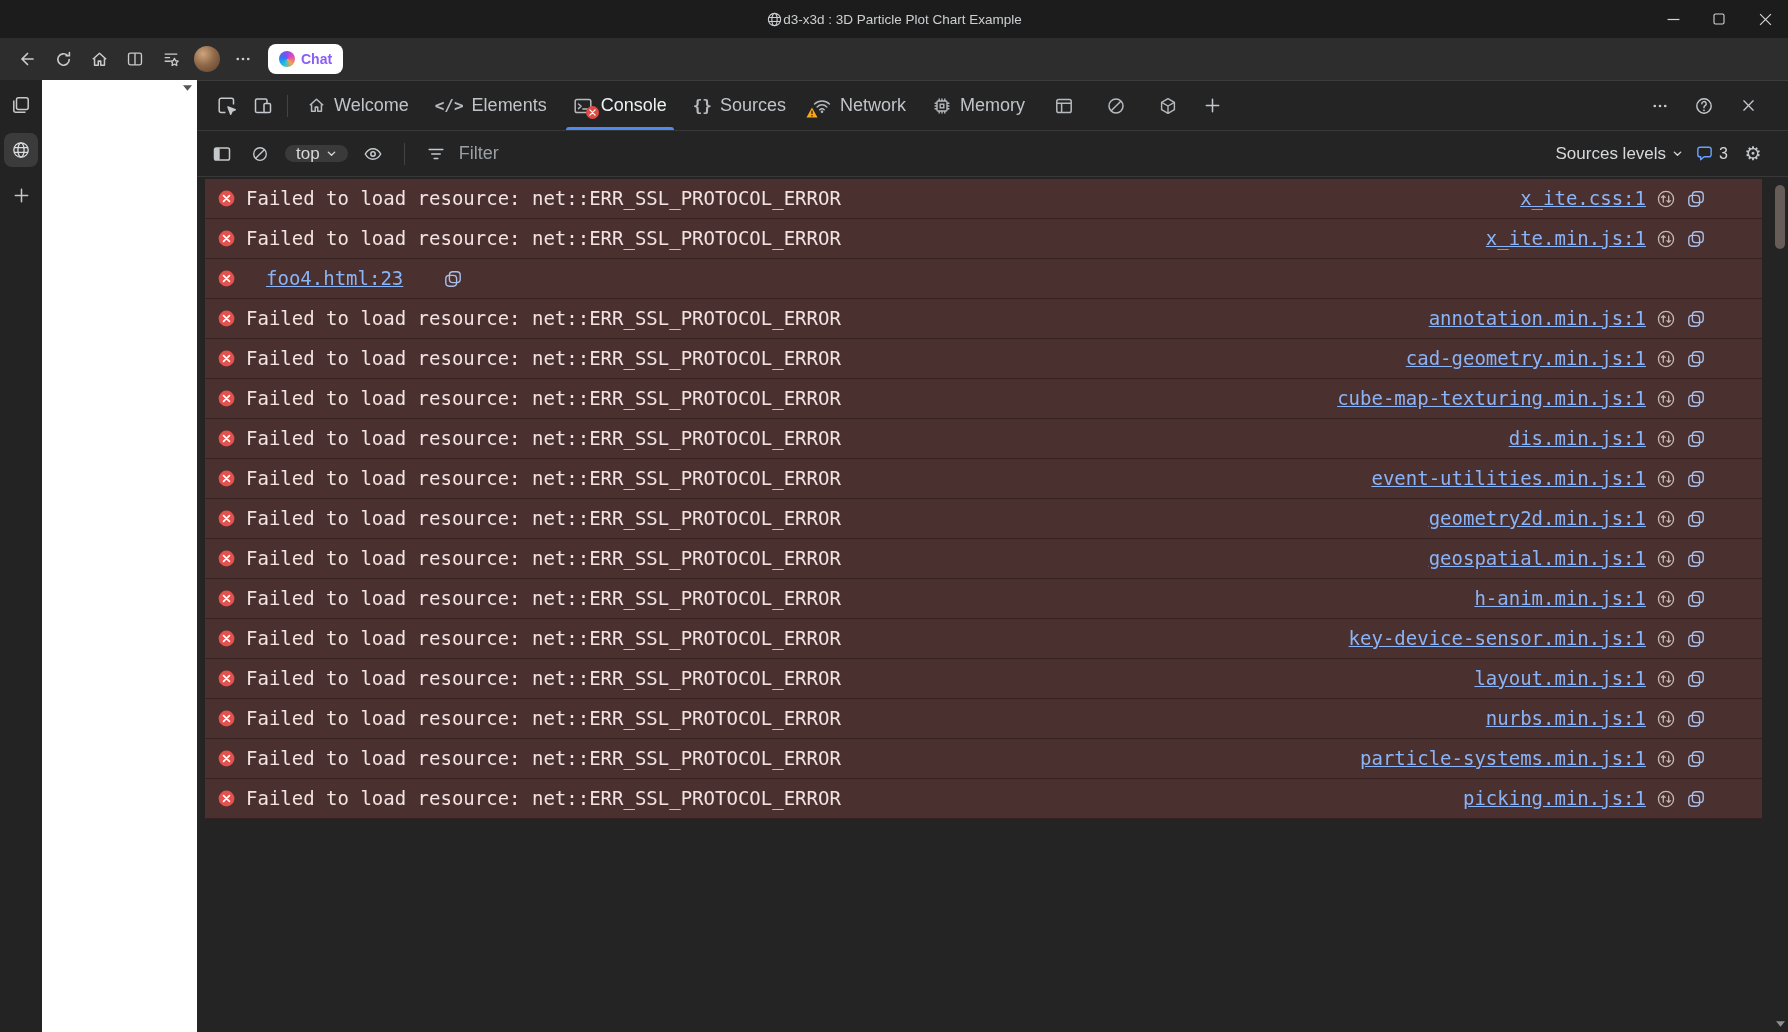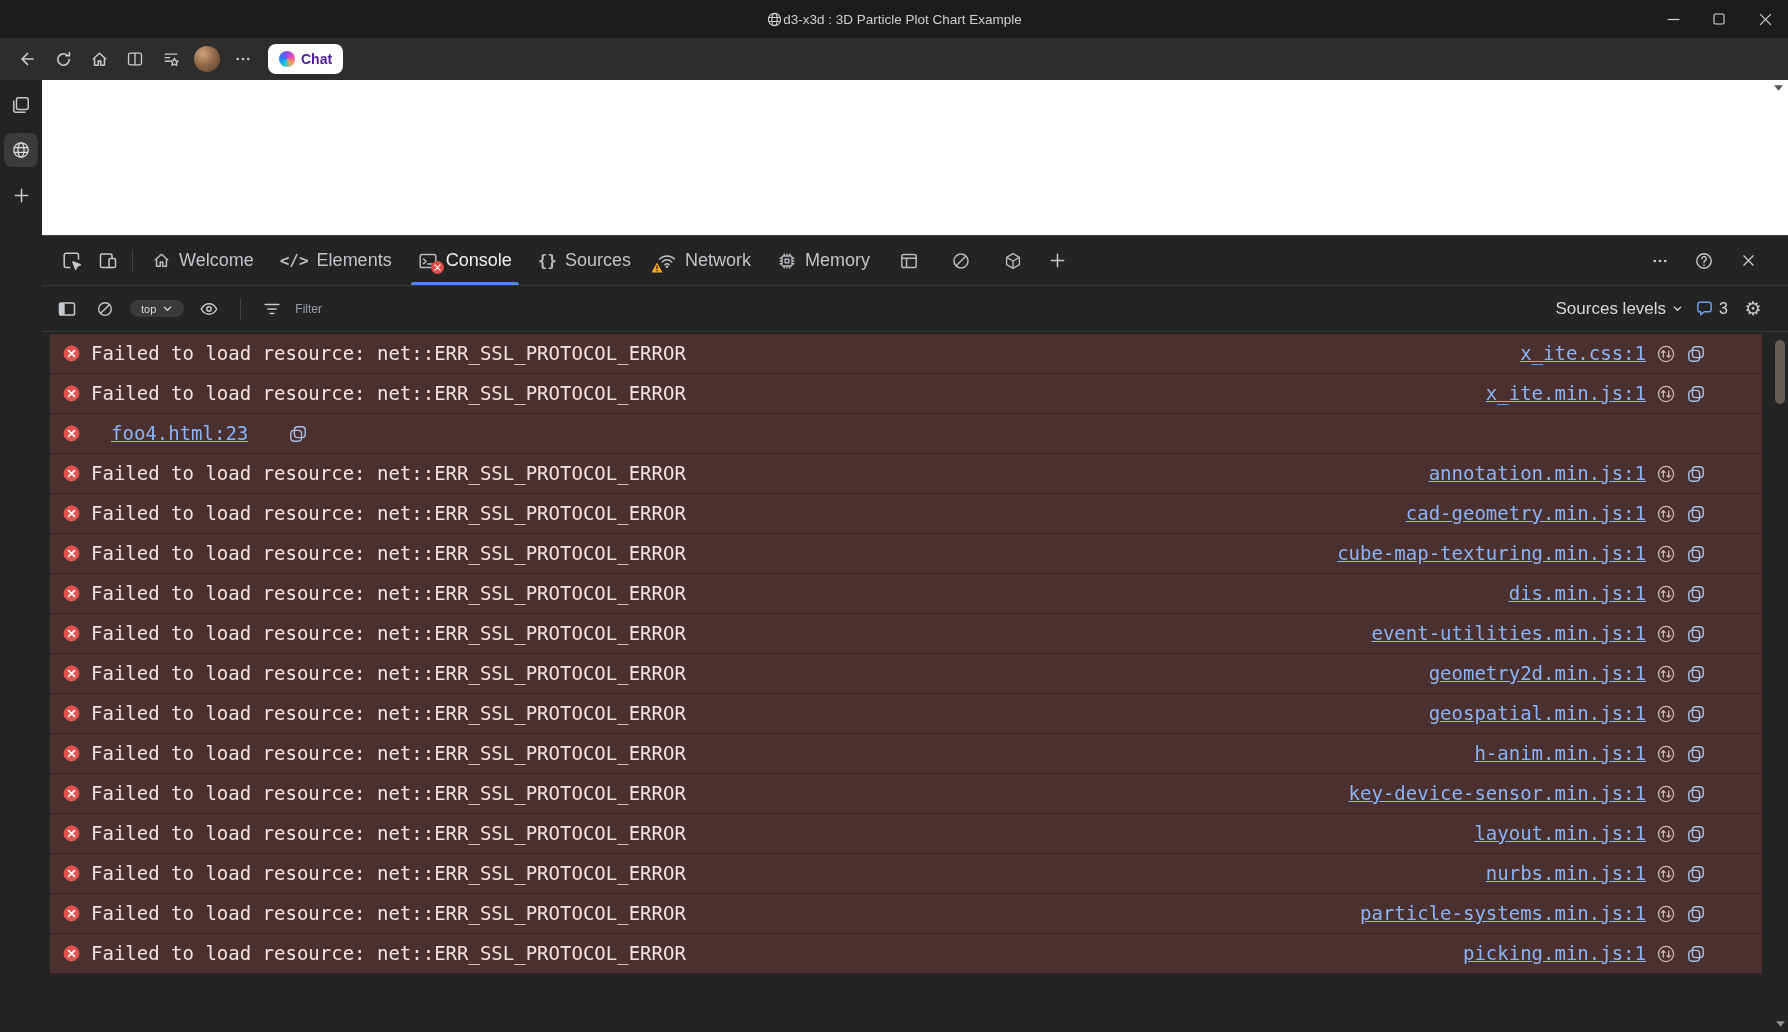--- a/index.html
+++ b/index.html
@@ -18,33 +18,33 @@
   
   .navbar { flex:0 0 42px; background:var(--navbar-bg,#2d2d2d); display:flex; align-items:center; padding:0 10px; gap:2px; }
   .nav-btn { width:34px; height:34px; border-radius:6px; display:flex; align-items:center; justify-content:center; color:#c9cbcd; }
   .addressbar { flex:1; height:31px; background:#1b1b1b; border-radius:16px; margin:0 8px;
                 display:flex; align-items:center; gap:9px; padding:0 6px 0 13px; }
   .url { flex:1; color:#dfe1e3; font-size:15px; white-space:nowrap; overflow:hidden; }
   .addr-ico { width:28px; height:28px; display:flex; align-items:center; justify-content:center; color:#c9cbcd; }
   .avatar { width:26px; height:26px; border-radius:50%; margin:0 4px;
             background:radial-gradient(circle at 35% 30%, #cfa47c 0%, #8d6748 48%, #5a402d 100%); }
   .chat-btn { height:30px; background:#ffffff; border-radius:8px; display:flex; align-items:center;
-              gap:6px; padding:0 11px; margin-left:6px; color:#4c1d95; font-size:14px; font-weight:700; }
+              gap:6px; padding:0 11px; margin-left:6px; color:#8b5cf6; font-size:14px; font-weight:700; }
   .copilot-logo { width:16px; height:16px; border-radius:50%;
               background:conic-gradient(from 210deg,#19c3e5,#2b7bf0,#8a4bf0,#e34bb5,#f0a54b,#19c3e5); }
 
   
   .bodyrow { flex:1; display:flex; min-height:0; }
   .vtabs { flex:0 0 42px; background:#232323; display:flex; flex-direction:column; align-items:center;
            padding-top:10px; gap:13px; }
   .vtab-btn { width:30px; height:30px; display:flex; align-items:center; justify-content:center; color:#c6c8ca; }
   .vtab-active { width:34px; height:34px; background:#3b3b3b; border-radius:8px;
                  display:flex; align-items:center; justify-content:center; color:#dcdee0; }
 
-  .main { flex:1; display:flex; flex-direction:column; min-width:0; }
+  .main { flex:1; display:flex; flex-direction:row; min-width:0; }
   .page { flex:0 0 155px; background:var(--page-bg,#ffffff); position:relative; }
   .page-scroll-arrow { position:absolute; top:5px; right:5px; line-height:0; }
 
   
   .devtools { flex:1; min-height:0; background:var(--devtools-bg,#242424); display:flex; flex-direction:column;
               border-top:1px solid #3c3c3c; }
 
   .dt-tabbar { flex:0 0 50px; display:flex; align-items:center; padding:0 22px 0 12px;
                border-bottom:1px solid #383838; color:#c5c9cd; }
   .dt-iconbtn { width:36px; height:36px; display:flex; align-items:center; justify-content:center; color:#c5c9cd; position:relative; }
@@ -59,22 +59,22 @@
   .glyph-ico { font-family:"DejaVu Sans Mono", monospace; font-size:16px; font-weight:bold; color:#b6babe; }
   .err-badge { position:absolute; right:-6px; bottom:-3px; width:13px; height:13px; border-radius:50%;
                background:var(--badge,#e04a45); display:flex; align-items:center; justify-content:center; }
   .warn-badge { position:absolute; left:-6px; bottom:-2px; line-height:0; }
   .dt-right { margin-left:auto; display:flex; align-items:center; gap:8px; }
 
   .dt-toolbar { flex:0 0 46px; display:flex; align-items:center; gap:12px; padding:0 22px 0 12px;
                 border-bottom:1px solid #383838; color:#c5c9cd; }
   .tb-ico { width:26px; height:26px; display:flex; align-items:center; justify-content:center; color:#c5c9cd; }
   .ctx-pill { height:17px; background:#3a3a3a; border-radius:14px; display:flex; align-items:center;
-              gap:6px; padding:0 11px; font-size:11px; color:#d6d8da; }
-  .filter-lbl { color:#9aa0a6; font-size:12px; margin-left:-2px; }
+              gap:6px; padding:0 11px; font-size:17px; color:#d6d8da; }
+  .filter-lbl { color:#9aa0a6; font-size:18px; margin-left:-2px; }
   .spacer { flex:1; }
   .levels { display:flex; align-items:center; gap:6px; font-size:17px; color:#d6d8da; }
   .msg-count { display:flex; align-items:center; gap:5px; font-size:16px; color:#d6d8da; }
   .gear-glyph { font-size:19px; color:#c5c9cd; line-height:1; }
 
   
   .console-list { flex:1; min-height:0; overflow:hidden; position:relative; padding-left:8px;
                   font-family:"DejaVu Sans Mono", monospace; font-size:19px; }
   .rows-wrap { margin-right:26px; margin-top:2px; }
   .crow { display:flex; align-items:flex-start; gap:10px; padding:8px 56px 8px 12px;

